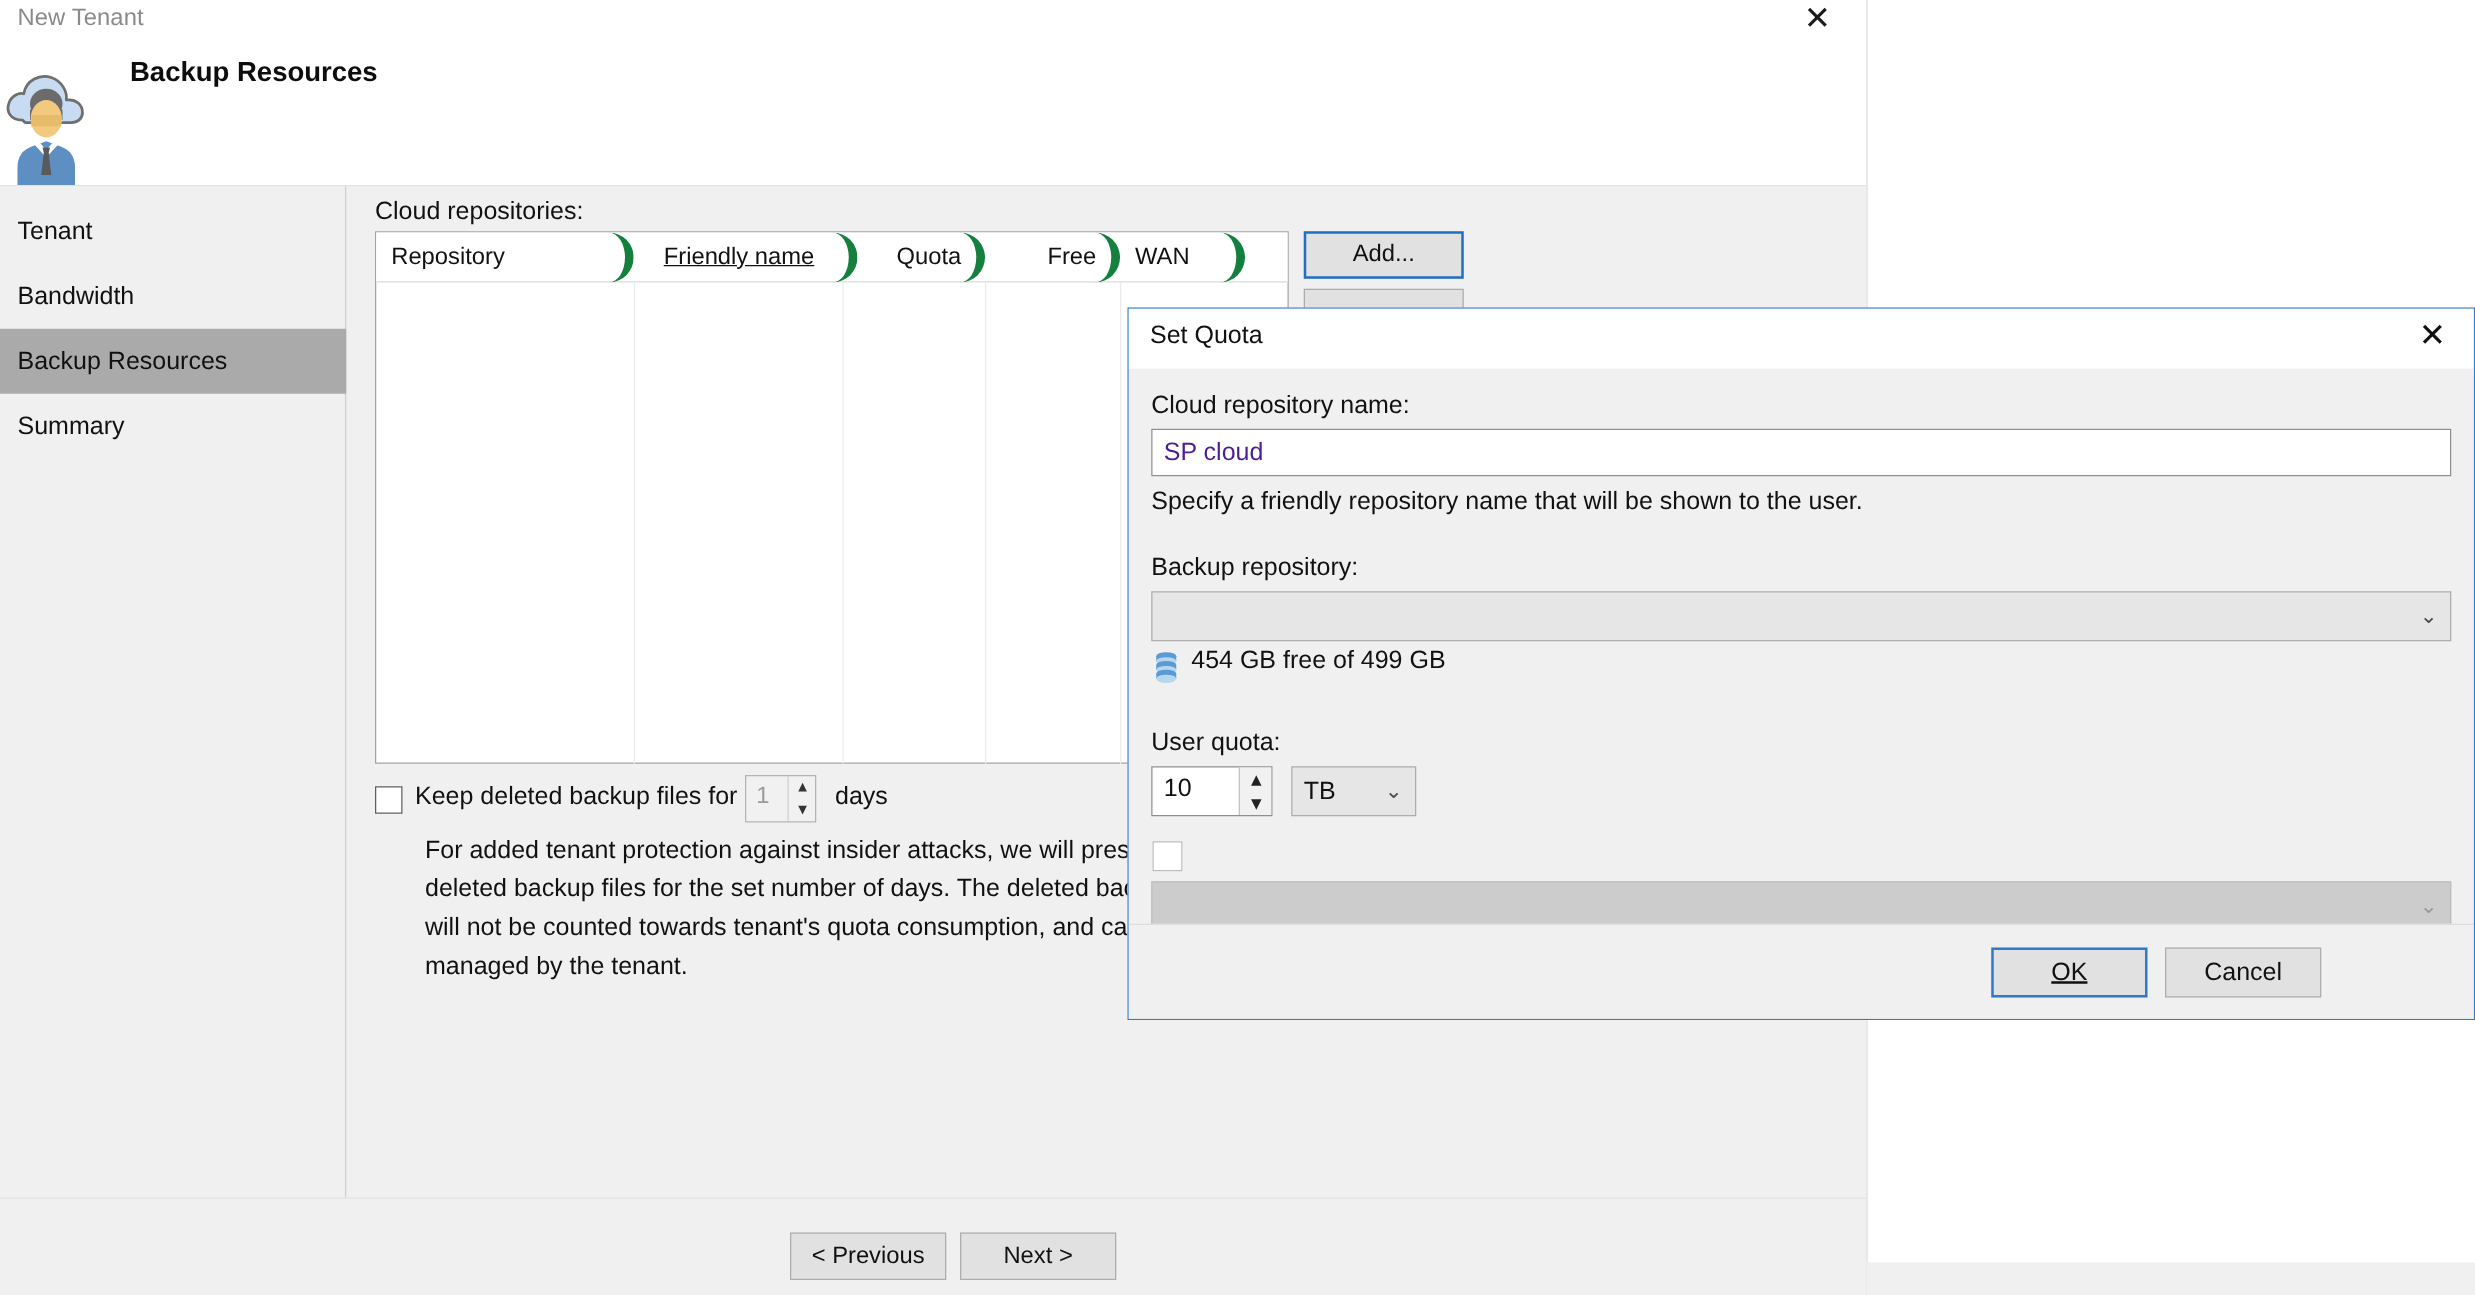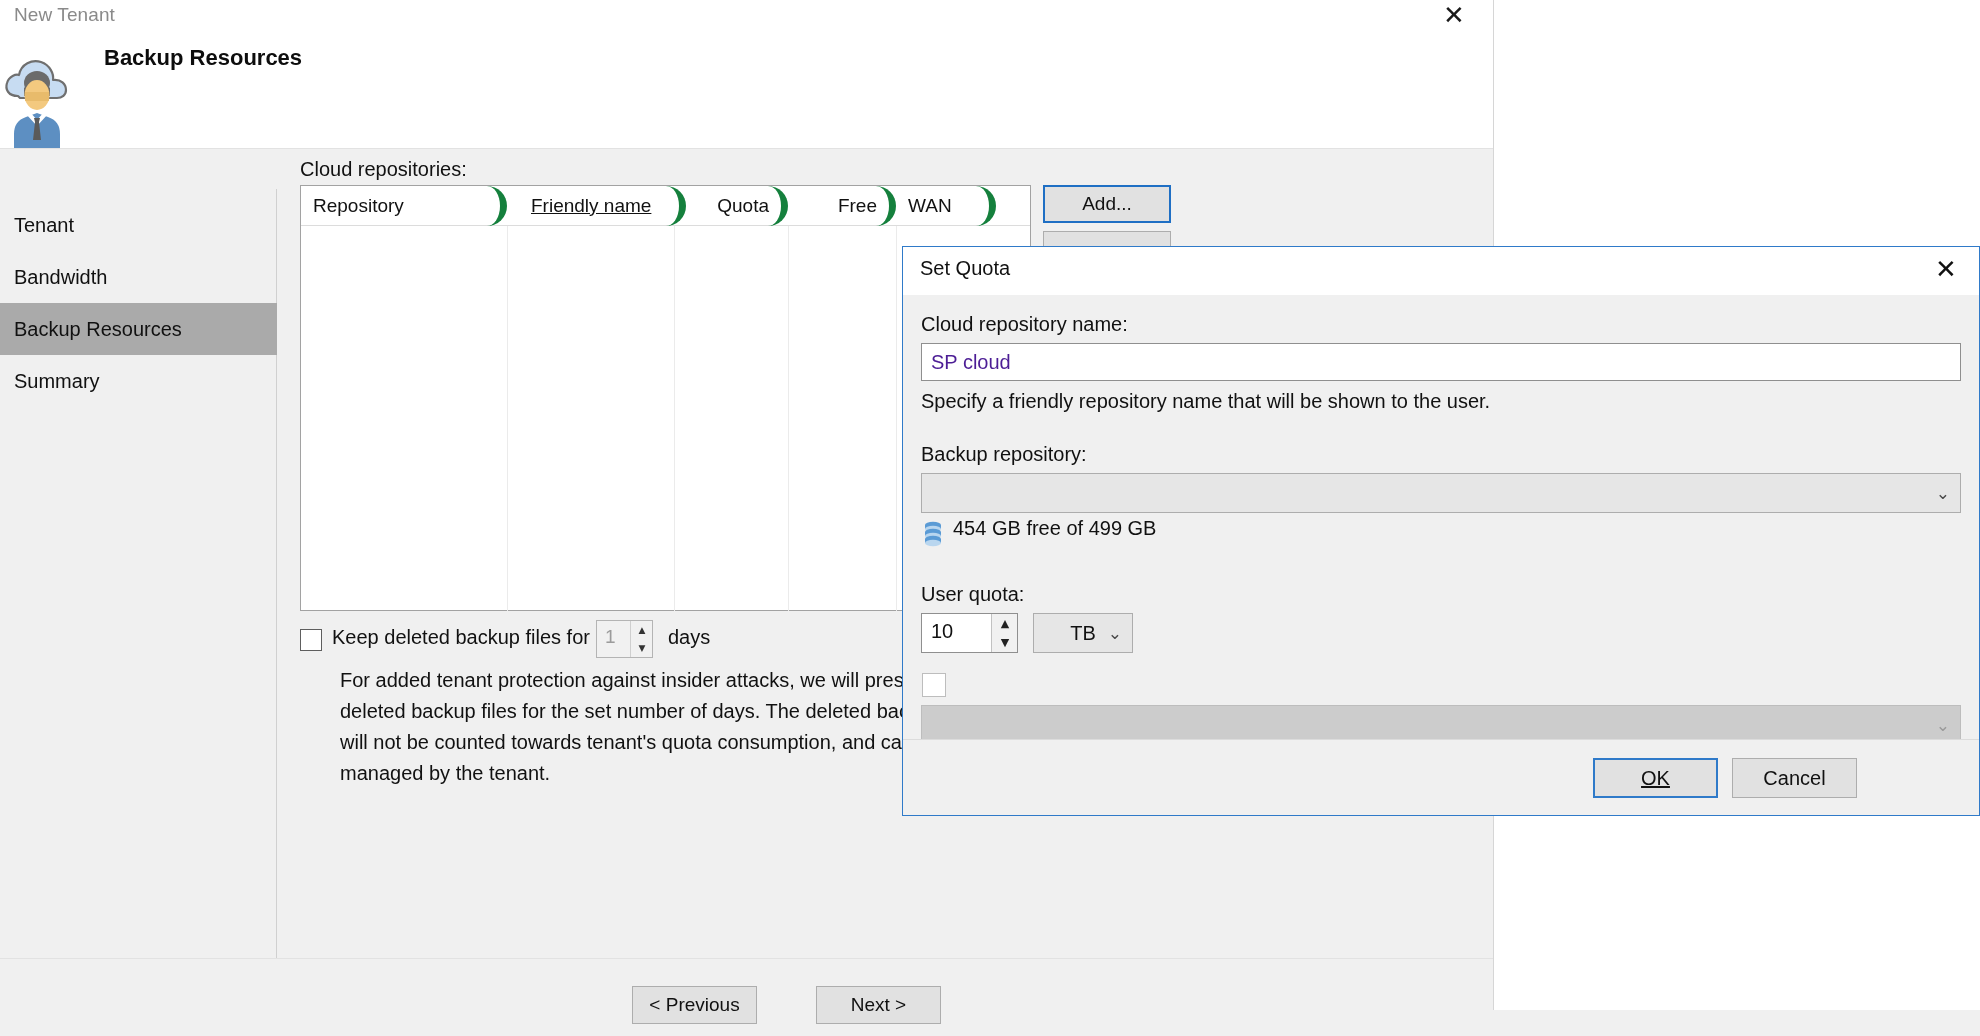--- a/index.html
+++ b/index.html
@@ -74,21 +74,20 @@
   .wiz-body {
     position: absolute; left: 0; top: 148px;
     width: 1493px; height: 810px;
     background: #f0f0f0;
     border-top: 1px solid #e2e2e2;
   }
   .wiz-sidebar {
     position: absolute; left: 0; top: 0; width: 277px; height: 810px;
     background: #f0f0f0;
     border-right: 1px solid #d0d0d0;
-    margin-top: 40px;
   }
   .side-item {
     position: absolute; left: 0; width: 277px; height: 52px;
     font-size: 20px; color: #111; line-height: 52px;
     padding-left: 14px; cursor: pointer;
   }
   .side-item.selected { background: #aaaaaa; }
 
   .content-area {
     position: absolute; left: 278px; top: 0;
@@ -343,21 +342,21 @@
           </span>
         </span>
         <span class="days-lbl">days</span>
         <div class="keep-desc">For added tenant protection against insider attacks, we will preserve all deleted backup files for the set number of days. The deleted backups will not be counted towards tenant's quota consumption, and cannot be managed by the tenant.</div>
       </div>
     </div>
   </div>
 
   <div class="wiz-footer">
     <div class="nav-btn" style="left:632px;">&lt; Previous</div>
-    <div class="nav-btn" style="left:768px;margin-left:48px;">Next &gt;</div>
+    <div class="nav-btn" style="left:768px;">Next &gt;</div>
   </div>
 </div>
 
 <div id="quota-dialog">
 
   <div class="dlg-titlebar">
     <div class="dlg-title">Set Quota</div>
     <div class="dlg-close">✕</div>
   </div>
 
@@ -386,21 +385,21 @@
     <div class="cap-row" style="left:50px; top:222px;">454 GB free of 499 GB</div>
 
     <div class="fld-lbl" style="left:18px; top:288px;">User quota:</div>
     <div class="qspin" style="left:18px; top:318px;">
       <span class="val">10</span>
       <span class="arrows">
         <div class="up">▲</div>
         <div class="dn">▼</div>
       </span>
     </div>
-    <div class="combo" style="left:130px; top:318px; width:100px;text-align:center;">
+    <div class="combo" style="left:130px; top:318px; width:100px;">
       <span>TB</span>
       <span class="chev">⌄</span>
     </div>
 
     <div class="cbox-dim" style="left:19px; top:378px;"></div>
 
     <div class="combo disabled" style="left:18px; top:410px; width:1040px;">
       <span></span>
       <span class="chev">⌄</span>
     </div>

